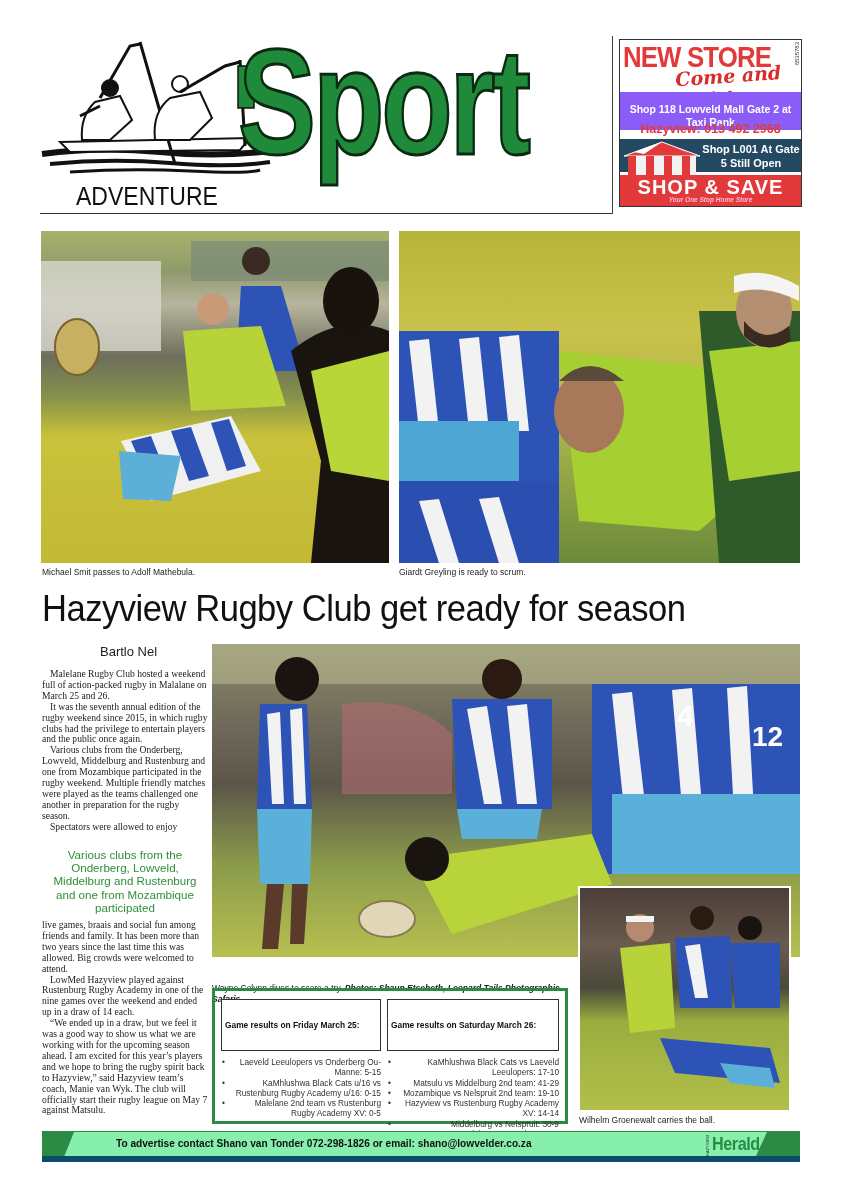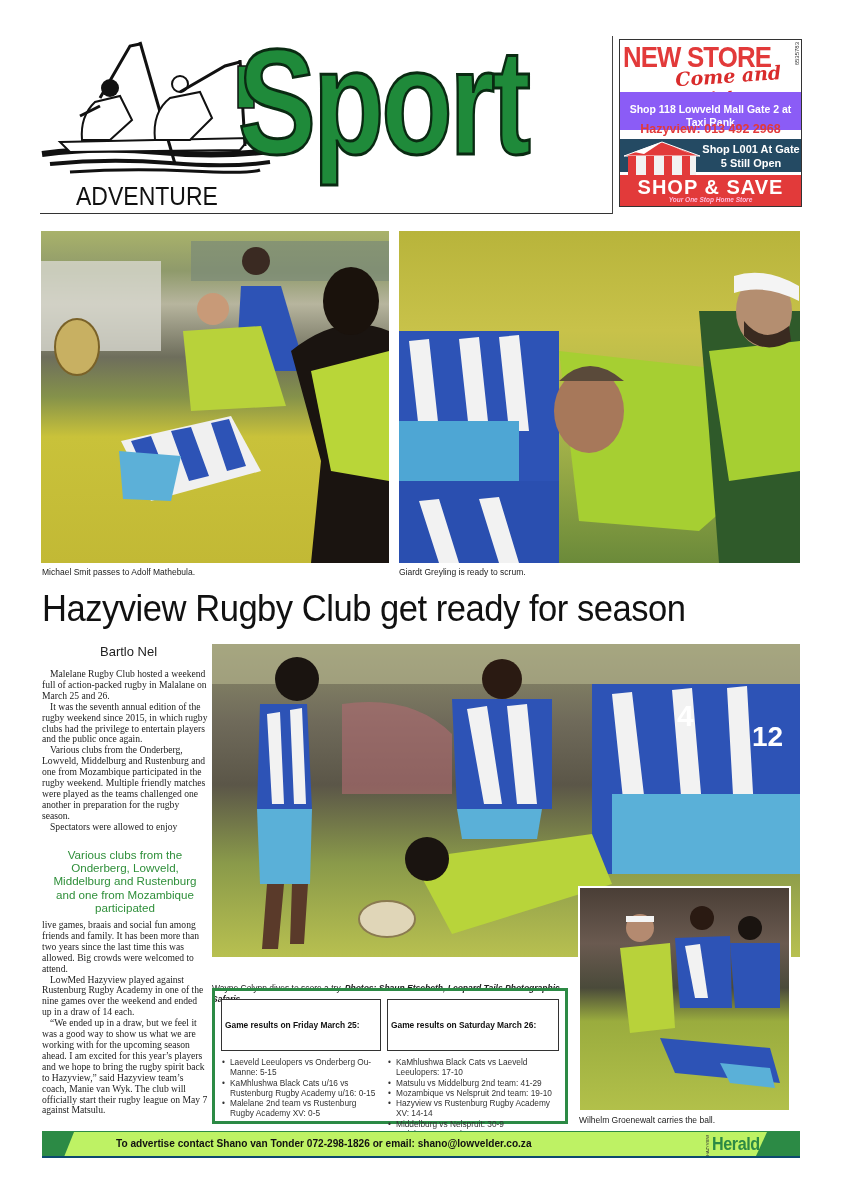--- a/index.html
+++ b/index.html
@@ -34,27 +34,27 @@
   #headline{left:42px;top:588px;font-size:36px;letter-spacing:-0.5px;color:#111;white-space:nowrap;transform:scaleX(0.96);transform-origin:left top;font-family:"Liberation Sans",sans-serif;}
   #byline{left:100px;top:644px;font-size:13px;color:#222;}
   
   .body{position:absolute;left:42px;width:166px;font-family:"Liberation Serif",serif;font-size:9.6px;line-height:10.9px;color:#222;}
   .body p{margin:0;text-indent:8px;}
   #pullquote{left:44px;top:848px;width:162px;text-align:center;color:#2f8f3a;font-size:11.6px;line-height:13.2px;}
   
   #results-box{left:212px;top:988px;width:356px;height:136px;border:3px solid #2c8a45;box-sizing:border-box;}
   .rcol{position:absolute;top:8px;}
   .rhead{border:1px solid #333;font-weight:bold;font-size:8.4px;padding:20px 3px;white-space:nowrap;background:#fff;}
-  .rlist{margin:6px 0 0 0;padding:0;list-style:none;font-size:8.3px;line-height:10.3px;color:#333;}
+  .rlist{margin:6px 0 0 0;padding:0;list-style:none;font-size:8.3px;line-height:10.3px;color:#333;text-align:right;}
   .rlist li{position:relative;padding-left:9px;}
   .rlist li::before{content:"•";position:absolute;left:1px;top:0;}
   #photo3-caption{left:212px;top:983px;font-size:8.5px;white-space:normal;width:360px;line-height:11px;}
   #photo3-caption b{font-style:italic;}
   
-  #footer{left:42px;top:1131px;width:758px;height:24px;background:#bef264;border-top:1px solid #2c8a45;border-bottom:2px solid #0c4a6e;}
+  #footer{left:42px;top:1131px;width:758px;height:24px;background:#86efac;border-top:1px solid #2c8a45;border-bottom:6px solid #0c4a6e;}
   #footer .lgreen{position:absolute;left:0;top:0;width:32px;height:24px;background:#2c8a45;clip-path:polygon(0 0,100% 0,70% 100%,0 100%);}
   #footer .rgreen{position:absolute;right:0;top:0;width:44px;height:24px;background:#2c8a45;clip-path:polygon(25% 0,100% 0,100% 100%,0 100%);}
   #footer .txt{position:absolute;left:74px;top:5px;font-weight:bold;font-size:11.5px;color:#111;white-space:nowrap;transform:scaleX(0.88);transform-origin:left top;}
   #footer .herald{position:absolute;left:670px;top:1px;font-weight:bold;font-size:19px;line-height:22px;color:#2c8a45;transform:scaleX(0.85);transform-origin:left top;letter-spacing:-0.5px;}
   #footer .hsmall{position:absolute;left:663px;top:3px;font-size:4px;writing-mode:vertical-rl;transform:rotate(180deg);color:#333;}
 </style>
 </head>
 <body>
 
 <div class="abs" id="logo-art">

